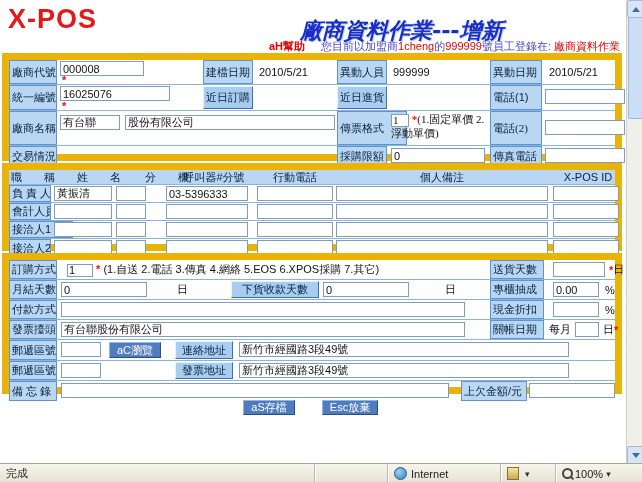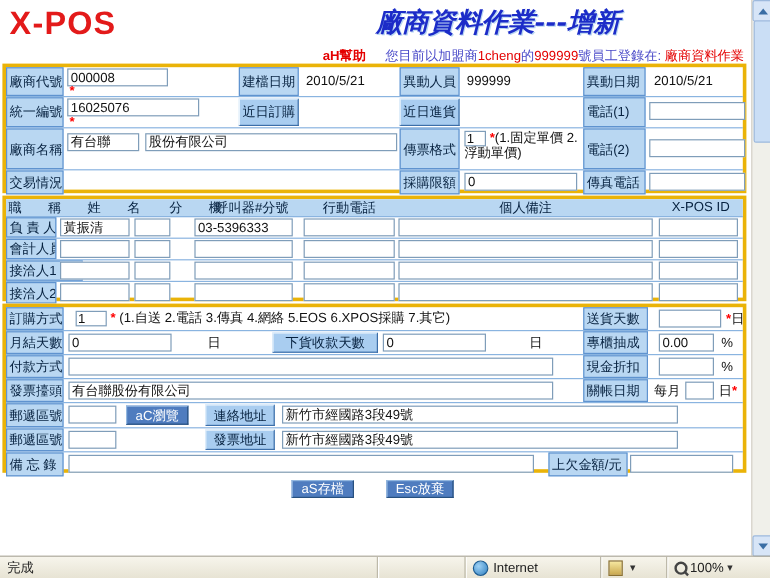--- a/index.html
+++ b/index.html
@@ -6,21 +6,21 @@
   body{font-family:"Liberation Sans","DejaVu Sans",sans-serif;background:#fff;}
   #screen{position:relative;width:642px;height:482px;background:#fff;overflow:hidden;}
   .abs{position:absolute;box-sizing:border-box;}
   
   .logo{font-size:27px;font-weight:bold;color:#e31a1a;letter-spacing:1px;font-family:"Liberation Sans",sans-serif;}
   .title{font-size:22px;font-weight:bold;font-style:italic;color:#1c2cc8;font-family:"DejaVu Serif","Liberation Serif",serif;text-shadow:1px 1px 0 #b9d7f2;}
   .helpline{font-size:11px;white-space:nowrap;}
   .hl-red{color:#e40000;}
   .hl-blue{color:#4848c8;}
   
-  .tbl{position:absolute;box-sizing:border-box;border:3px solid #eab308;background:#fff;}
+  .tbl{position:absolute;box-sizing:border-box;border:7px solid #eab308;background:#fff;}
   .row{position:relative;box-sizing:border-box;border-bottom:1px solid #8ab4e0;}
   .row:last-child{border-bottom:none;}
   .lbl{position:absolute;box-sizing:border-box;background:#b9d7f2;border:1px solid #5f93cf;font-size:11px;color:#06213f;display:flex;align-items:center;padding:0 2px;top:0;height:100%;white-space:nowrap;overflow:hidden;}
   .lblbtn{position:absolute;box-sizing:border-box;background:#a9cdf0;border:1px solid;border-color:#e7f2fc #3c6ea8 #3c6ea8 #e7f2fc;font-size:11px;color:#06213f;display:flex;align-items:center;justify-content:center;top:1px;height:calc(100% - 2px);white-space:nowrap;cursor:pointer;}
   .val{position:absolute;font-size:11px;color:#111;display:flex;align-items:center;top:0;height:100%;white-space:nowrap;}
   .inp{position:absolute;box-sizing:border-box;border:1px solid #7f9db9;background:#fff;font-size:11px;font-family:inherit;height:15px;padding:0 2px;color:#111;}
   .inp-inline{box-sizing:border-box;border:1px solid #7f9db9;background:#fff;font-size:11px;font-family:inherit;height:13px;padding:0 1px;color:#111;vertical-align:middle;}
   .req{color:#ff0000;font-weight:bold;font-size:11px;}
   .opts{font-size:11px;color:#111;}
   .wrapzone{position:absolute;font-size:11px;line-height:12px;color:#111;}
@@ -42,21 +42,21 @@
   .mag{width:7px;height:7px;border:2px solid #444;border-radius:50%;position:relative;margin-right:2px;}
   .mag:after{content:"";position:absolute;width:4px;height:2px;background:#444;transform:rotate(45deg);left:6px;top:7px;}
   .caret{font-size:9px;color:#333;margin-left:3px;}
 </style>
 </head>
 <body>
 
 <div id="screen">
 
   <div class="abs logo" style="left:8px;top:4px;">X-POS</div>
-  <div class="abs title" style="left:300px;top:4px;width:230px;text-align:center;">廠商資料作業---增新</div>
+  <div class="abs title" style="left:300px;top:16px;width:230px;text-align:left;">廠商資料作業---增新</div>
   <div class="abs helpline" style="right:22px;top:39px;">
     <span class="hl-red" style="font-weight:bold;">aH幫助</span>
     <span style="display:inline-block;width:10px;"></span>
     <span class="hl-blue">您目前以加盟商</span><span class="hl-red">1cheng</span><span class="hl-blue">的</span><span class="hl-red">999999</span><span class="hl-blue">號員工登錄在:</span>
     <span class="hl-red">廠商資料作業</span>
   </div>
 
   <div class="tbl" style="left:2px;top:53px;width:620px;height:108px;">
 
     <div class="row" style="height:25px;">
@@ -74,25 +74,25 @@
     <div class="row" style="height:26px;">
       <div class="lbl" style="left:0;width:48px;">統一編號</div>
       <input class="inp" style="left: 51px; top: 1px; width: 110px;" value="16025076">
       <span class="req abs" style="left:53px;top:15px;">*</span>
       <div class="lblbtn" style="left:194px;width:50px;">近日訂購</div>
       <div class="lblbtn" style="left:328px;width:50px;">近日進貨</div>
       <div class="lbl" style="left:481px;width:52px;">電話(1)</div>
       <input class="inp" style="left: 536px; top: 4px; width: 80px;" value="">
     </div>
 
-    <div class="row" style="height:35px;">
+    <div class="row" style="height:35px;font-family:Liberation Serif, serif;">
       <div class="lbl" style="left:0;width:48px;">廠商名稱</div>
       <input class="inp" style="left: 51px; top: 4px; width: 60px;" value="有台聯">
       <input class="inp" style="left: 116px; top: 4px; width: 210px;" value="股份有限公司">
-      <div class="lbl" style="left:328px;width:50px;">傳票格式</div>
+      <div class="lbl" style="left:328px;width:70px;">傳票格式</div>
       <div class="wrapzone" style="left:382px;top:2px;width:97px;">
         <input class="inp-inline" style="width: 18px;" value="1">
         <span class="req">*</span><span class="opts">(1.固定單價 2.浮動單價)</span>
       </div>
       <div class="lbl" style="left:481px;width:52px;">電話(2)</div>
       <input class="inp" style="left: 536px; top: 9px; width: 80px;" value="">
     </div>
 
     <div class="row" style="height:20px;">
       <div class="lbl" style="left:0;width:48px;">交易情況</div>

